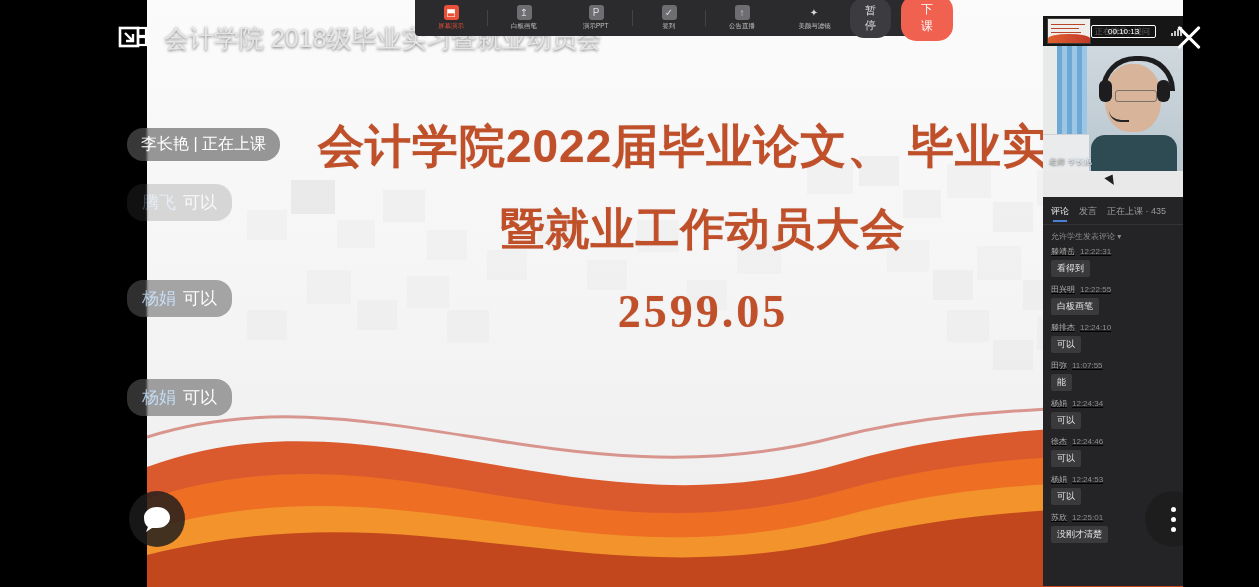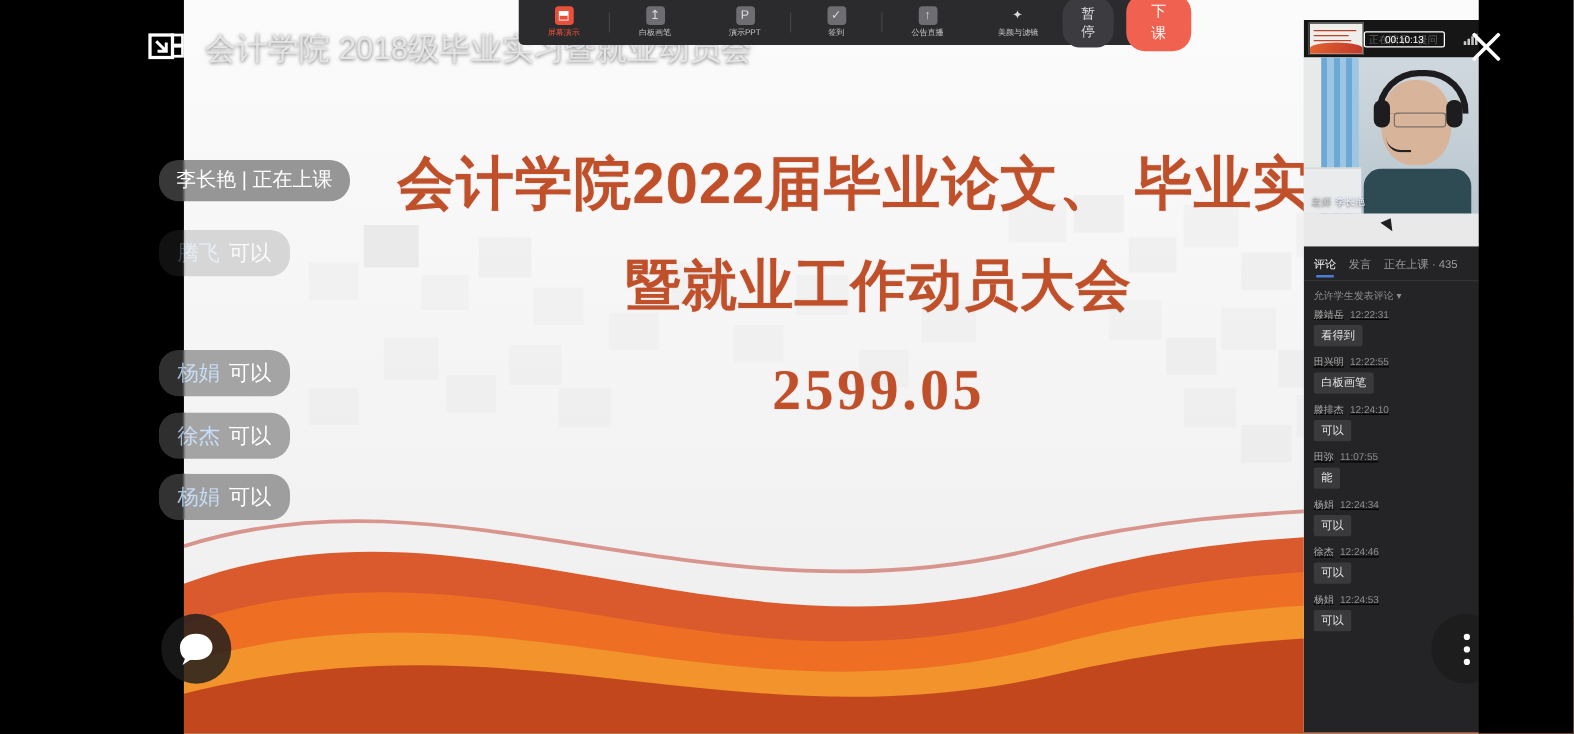--- a/index.html
+++ b/index.html
@@ -344,23 +344,20 @@
   </div>
 
   <div class="chip chat-chip" id="chat-0">
     <span class="uname">腾飞</span><span>可以</span>
   </div>
 
   <div class="chip" id="chip-teacher">李长艳 | 正在上课</div>
   <div class="chip chat-chip" id="chat-2">
     <span class="uname">杨娟</span><span>可以</span>
   </div>
-  <div class="chip chat-chip" id="chat-3">
-    <span class="uname">徐杰</span><span>可以</span>
-  </div>
   <div class="chip chat-chip" id="chat-4">
     <span class="uname">杨娟</span><span>可以</span>
   </div>
 
   <div class="round-btn" id="btn-chat">
     <svg width="30" height="28" viewBox="0 0 30 28">
       <path d="M15,2 C23,2 28,7 28,12.5 C28,18 23,23 15,23 L10,23 L4,27 L6,22 C3,20 2,16.5 2,12.5 C2,7 7,2 15,2 Z" fill="#fff"></path>
     </svg>
   </div>
   <div class="round-btn" id="btn-more">
@@ -453,20 +450,26 @@
             <span class="cname">徐杰</span><span>12:24:46</span>
           </div>
           <div class="cmt-body">可以</div>
         </div>
         <div class="cmt">
           <div class="cmt-head">
             <span class="cname">杨娟</span><span>12:24:53</span>
           </div>
           <div class="cmt-body">可以</div>
         </div>
+        <div class="cmt">
+          <div class="cmt-head">
+            <span class="cname">苏欣</span><span>12:25:01</span>
+          </div>
+          <div class="cmt-body">没刚才清楚</div>
+        </div>
       </div>
     </div>
   </div>
 
   <div id="right-gutter"></div>
   <div id="close-x"></div>
 
 </div>
 
 </body></html>

